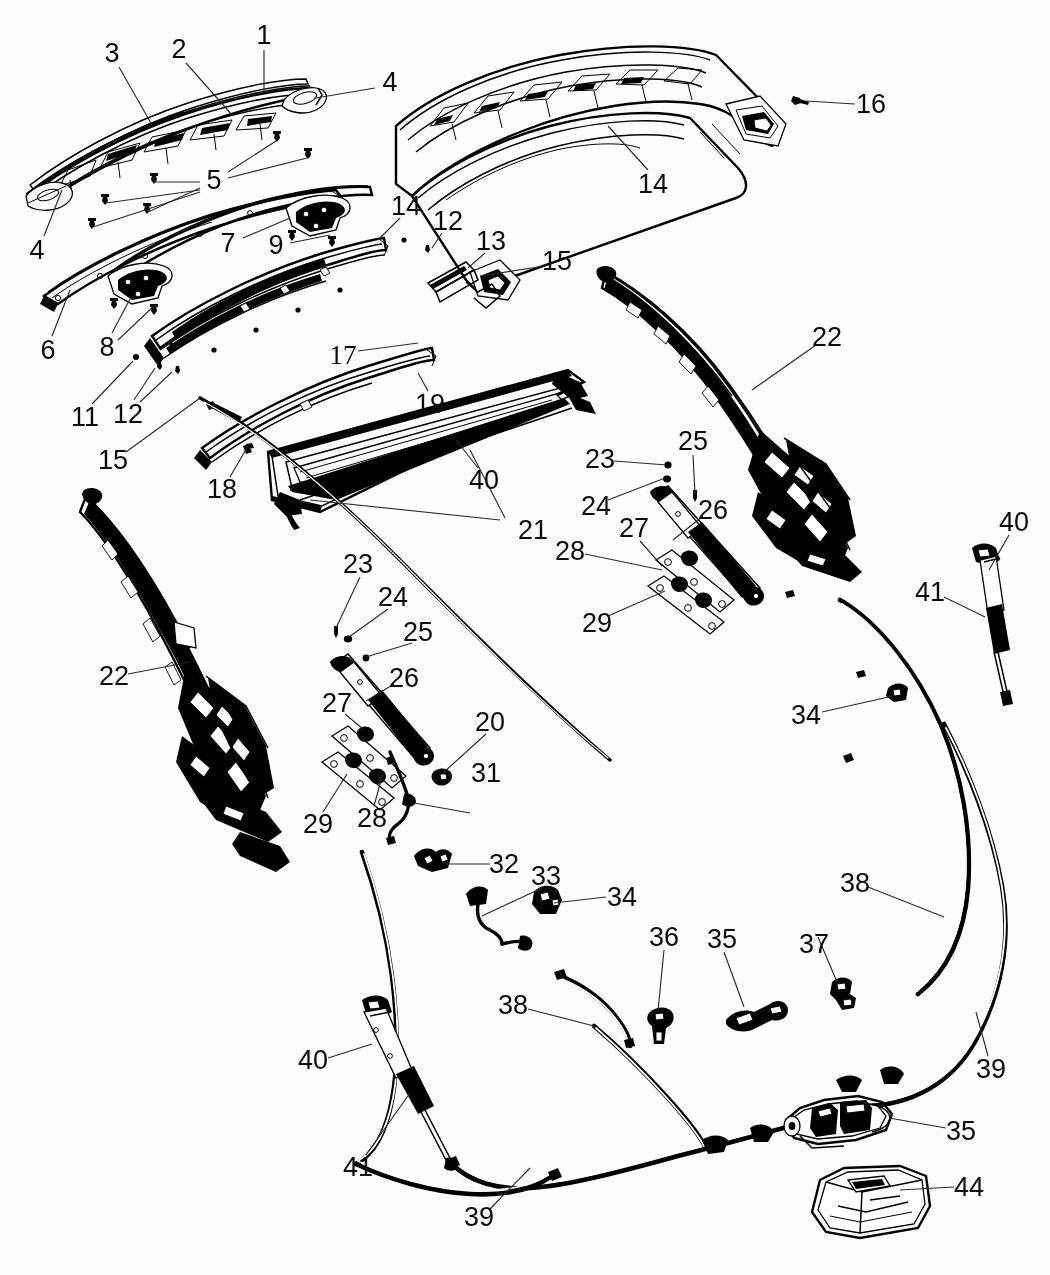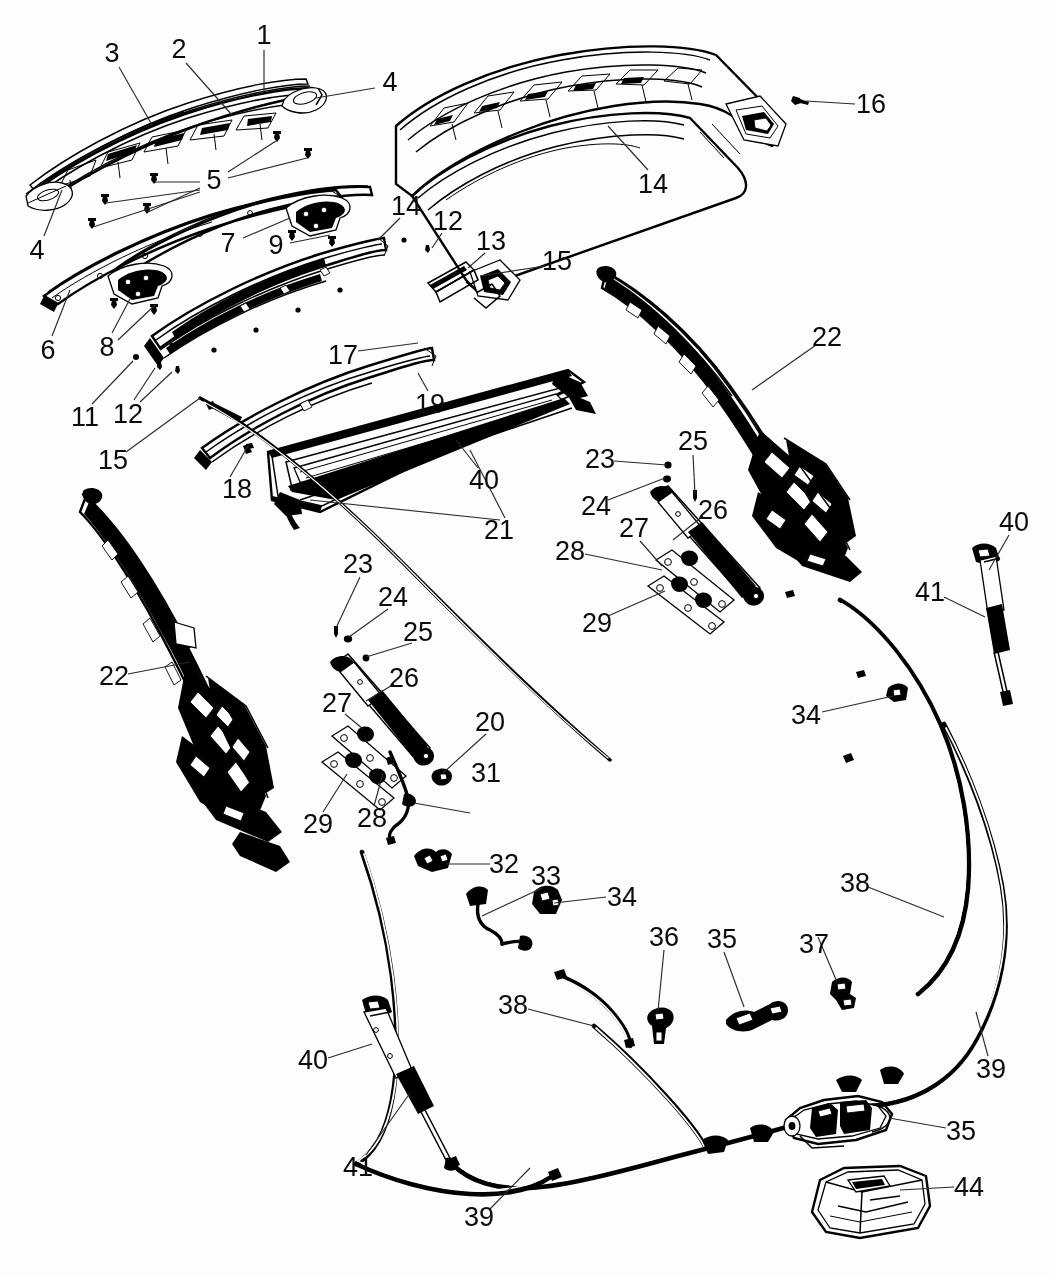--- a/index.html
+++ b/index.html
@@ -607,25 +607,25 @@
       <div class="callout" style="left: 276px; top: 245px;">9</div>
       <div class="callout" style="left: 406px; top: 206px;">14</div>
       <div class="callout" style="left: 85px; top: 417px;">11</div>
       <div class="callout" style="left: 448px; top: 221px;">12</div>
       <div class="callout" style="left: 128px; top: 414px;">12</div>
       <div class="callout" style="left: 491px; top: 241px;">13</div>
       <div class="callout" style="left: 653px; top: 184px;">14</div>
       <div class="callout" style="left: 557px; top: 261px;">15</div>
       <div class="callout" style="left: 113px; top: 460px;">15</div>
       <div class="callout" style="left: 871px; top: 104px;">16</div>
-      <div class="callout" style="left: 343px; top: 355px;">17</div>
-      <div class="callout" style="left: 237px; top: 489px; text-align: center;">18</div>
+      <div class="callout" style="left: 343px; top: 355px; font-family: Liberation Serif, serif;">17</div>
+      <div class="callout" style="left: 222px; top: 489px; text-align: center;">18</div>
       <div class="callout" style="left: 430px; top: 404px;">19</div>
       <div class="callout" style="left: 484px; top: 480px;">40</div>
-      <div class="callout" style="left: 499px; top: 530px;">21</div>
+      <div class="callout" style="left: 533px; top: 530px;">21</div>
       <div class="callout" style="left: 827px; top: 337px;">22</div>
       <div class="callout" style="left: 114px; top: 676px;">22</div>
       <div class="callout" style="left: 600px; top: 459px;">23</div>
       <div class="callout" style="left: 596px; top: 506px;">24</div>
       <div class="callout" style="left: 693px; top: 441px;">25</div>
       <div class="callout" style="left: 713px; top: 510px;">26</div>
       <div class="callout" style="left: 634px; top: 528px;">27</div>
       <div class="callout" style="left: 570px; top: 551px;">28</div>
       <div class="callout" style="left: 597px; top: 623px;">29</div>
       <div class="callout" style="left: 358px; top: 564px;">23</div>

